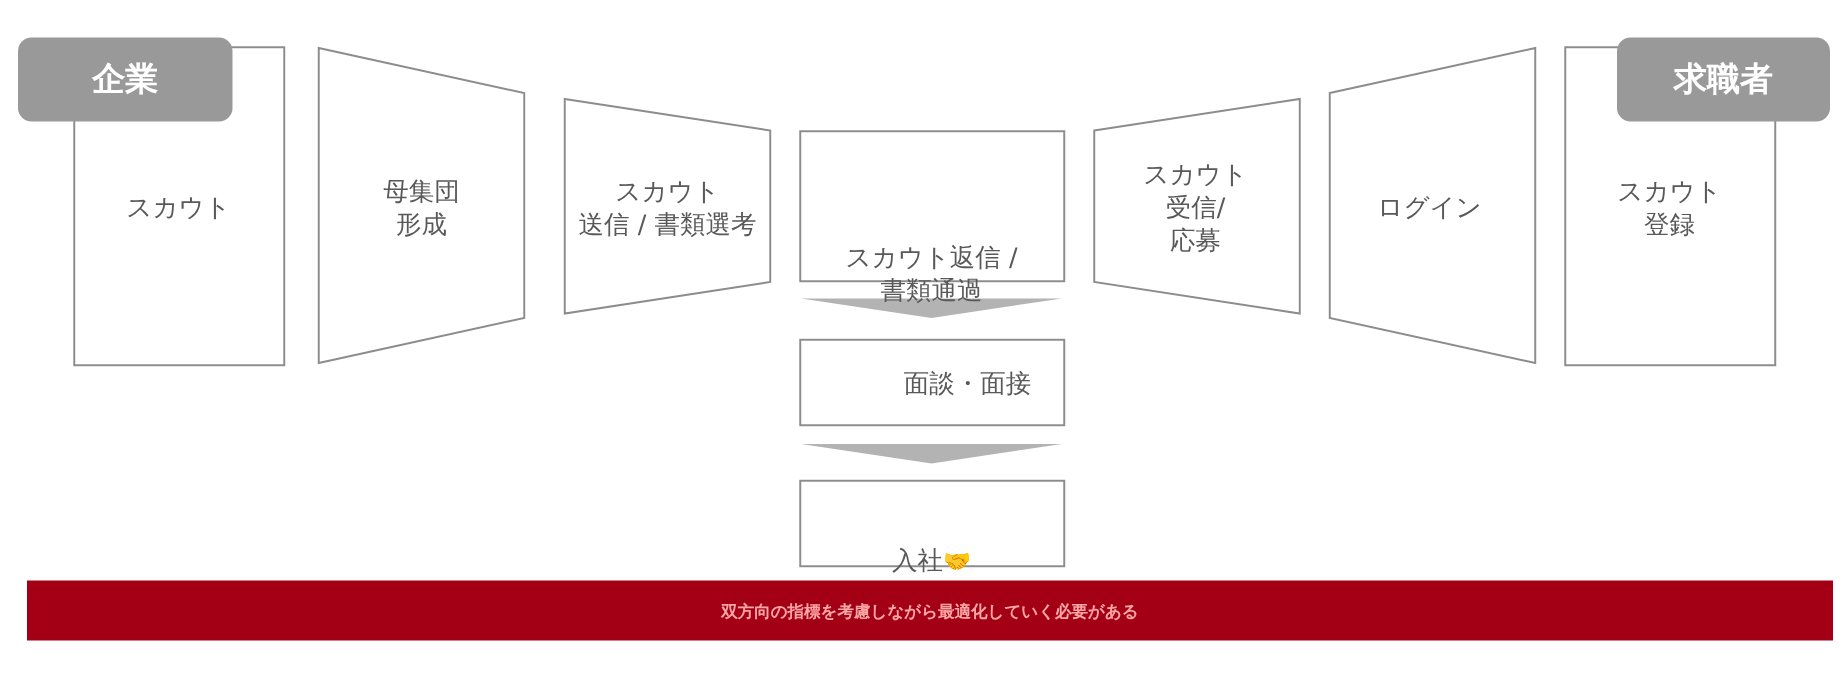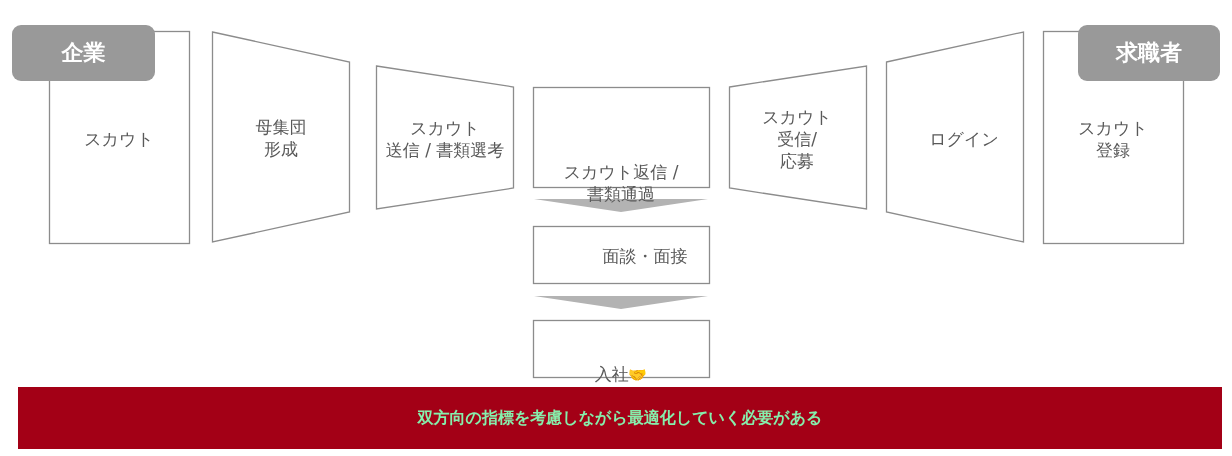--- a/index.html
+++ b/index.html
@@ -3,22 +3,22 @@
 <meta charset="utf-8">
 <style>
   html, body { margin:0; padding:0; background:#ffffff; }
   body { width:1232px; height:456px; position:relative; overflow:hidden;
          font-family:"DejaVu Sans","Liberation Sans",sans-serif; color:#595959; }
   svg.shapes { position:absolute; left:0; top:0; }
   .label { position:absolute; text-align:center; font-size:17px; line-height:22px;
            color:#595959; white-space:pre-line; transform:translate(-50%,-50%); }
   .badge { position:absolute; background:#999999; border-radius:9px; color:#ffffff;
            font-weight:bold; font-size:22px; display:flex; align-items:center; justify-content:center; }
-  .banner { position:absolute; left:18px; top:387px; width:1204px; height:62px; background:#a30016;
-            color:#86efac; font-weight:bold; font-size:16px; display:flex; align-items:center; justify-content:center; }
+  .banner { position:absolute; left:18px; top:387px; width:1204px; height:40px; background:#a30016;
+            color:#fca5a5; font-weight:bold; font-size:11px; display:flex; align-items:center; justify-content:center; }
   .emoji { color:#e8b420; font-size:15px; }
 </style>
 </head>
 <body>
 
 <svg class="shapes" width="1232" height="456">
 
   <rect x="49.5" y="31.5" width="140" height="212" fill="#fff" stroke="#8c8c8c" stroke-width="1.3"></rect>
   <polygon points="212.5,32 349.5,62 349.5,212 212.5,242" fill="#fff" stroke="#8c8c8c" stroke-width="1.3"></polygon>
   <polygon points="376.5,66 513.5,87 513.5,188 376.5,209" fill="#fff" stroke="#8c8c8c" stroke-width="1.3"></polygon>
@@ -50,19 +50,19 @@
 <div class="label" style="left:621px;top:139px;margin-top:44px;">スカウト返信 /
 書類通過</div>
 <div class="label" style="left:645px;top:256px;">面談・面接</div>
 <div class="label" style="left:621px;top:363px;">
   <span>入社</span><span class="emoji">🤝</span>
 </div>
 
 <div class="label" style="left:797px;top:139px;">スカウト
 受信/
 応募</div>
-<div class="label" style="left:953px;top:139px;margin-left:11px;">ログイン</div>
+<div class="label" style="left:953px;top:139px;">ログイン</div>
 <div class="label" style="left:1113px;top:139px;">スカウト
 登録</div>
 
 <div class="banner">
   <span>双方向の指標を考慮しながら最適化していく必要がある</span>
 </div>
 
 </body></html>

